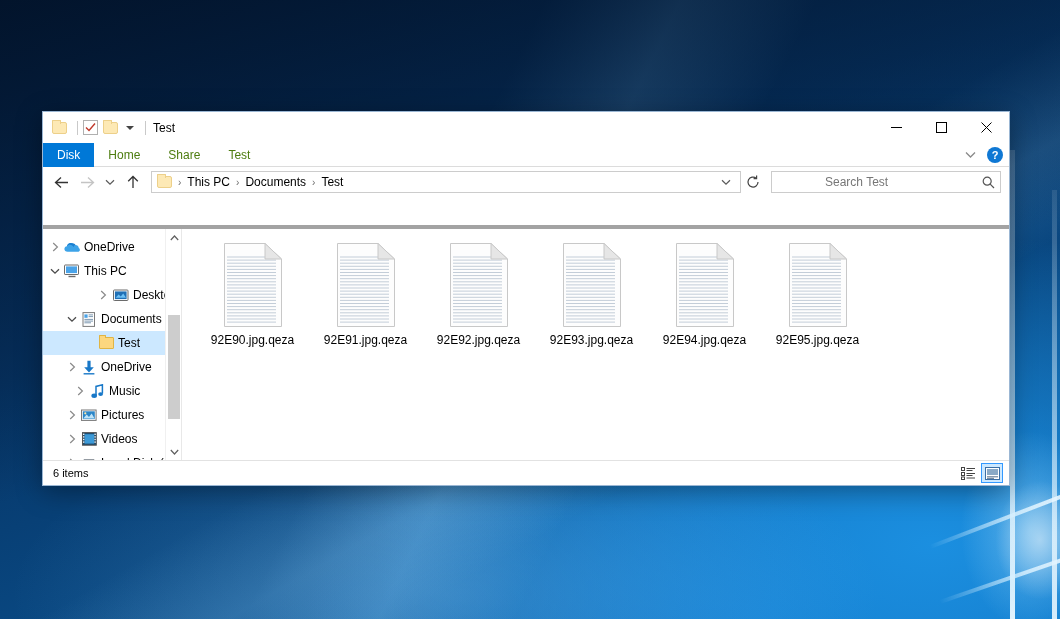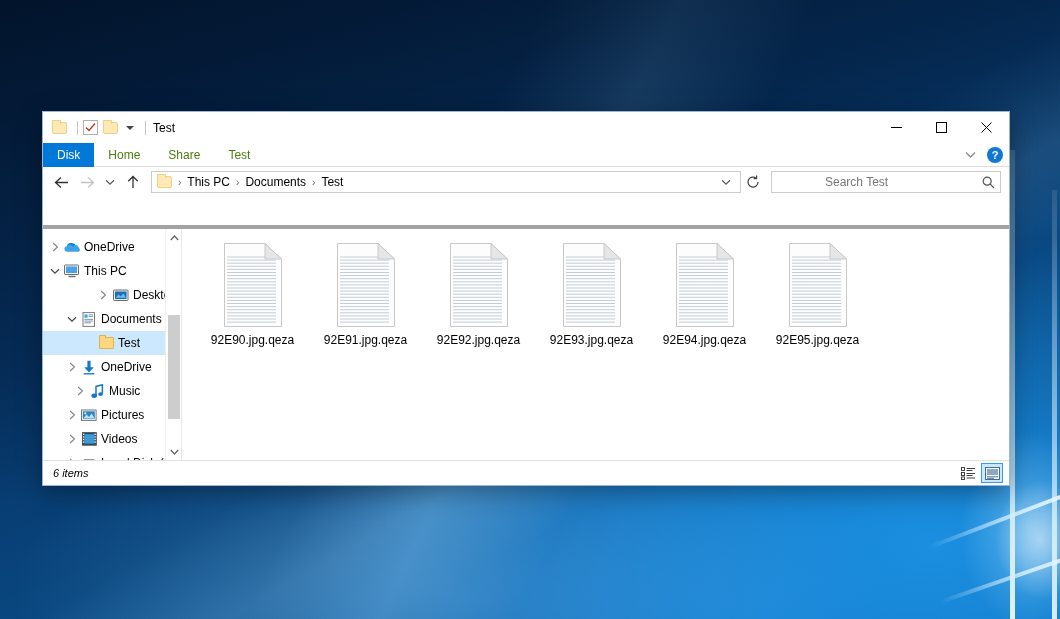--- a/index.html
+++ b/index.html
@@ -221,21 +221,21 @@
     margin-top: 6px; font-size: 12px; color: #000; text-align: center;
     white-space: nowrap;
   }
 
   
   #status-bar {
     height: 25px; flex: 0 0 25px;
     display: flex; align-items: center;
     border-top: 1px solid #e2e2e2;
     background: #fff; padding: 0 6px 0 10px;
-    font-size: 11px; color: #000; font-style: italic;
+    font-size: 11px; color: #000;
   }
   #status-spacer { flex: 1 1 auto; }
   .view-btn {
     width: 22px; height: 20px; display: flex; align-items: center; justify-content: center;
     margin-left: 2px;
   }
   .view-btn.active { background: #cce8ff; border: 1px solid #3399ff; }
 </style>
 </head>
 <body>

